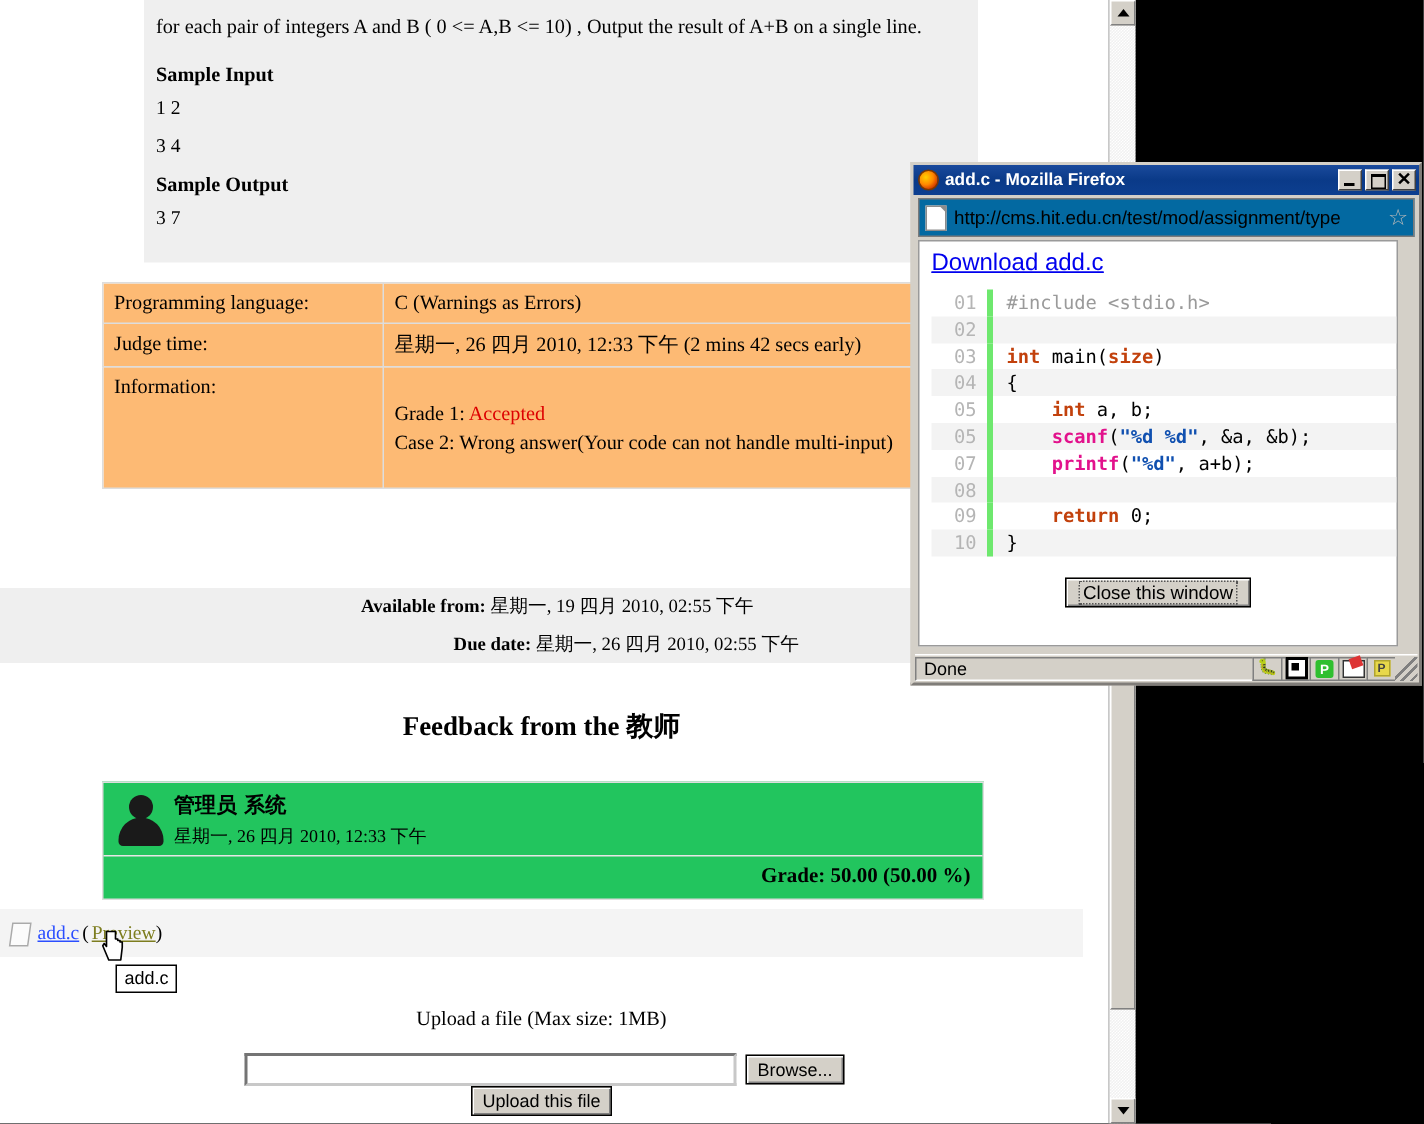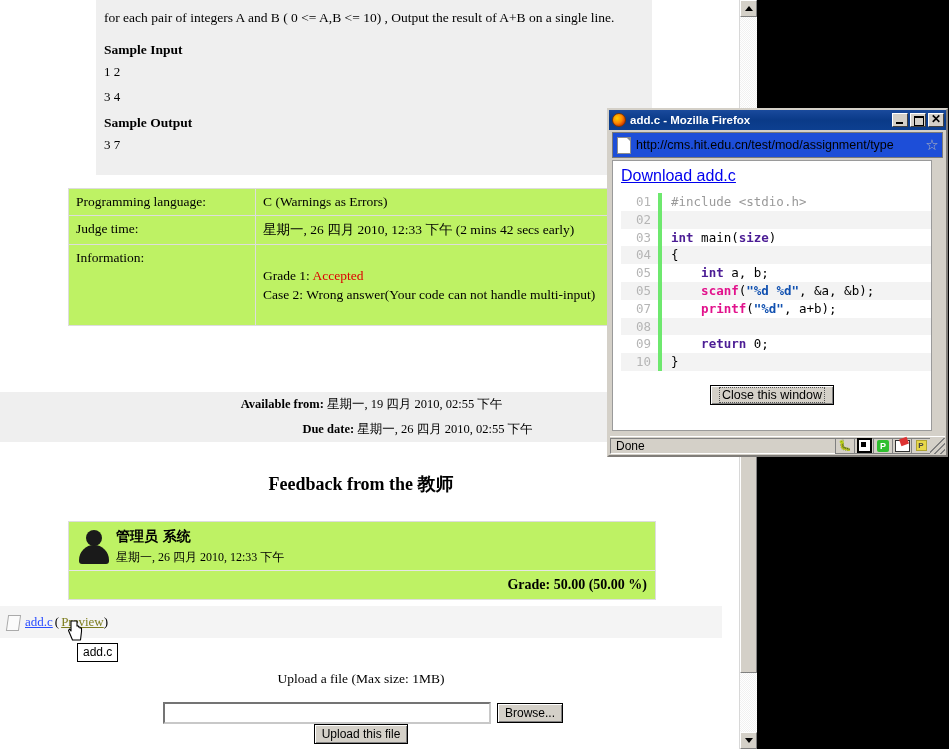--- a/index.html
+++ b/index.html
@@ -36,21 +36,21 @@
   .info-table {
     position: absolute; left: 68px; top: 188px;
     width: 600px;
     border-collapse: collapse;
     font-size: 13.5px;
   }
   .info-table td {
     border: 1px solid #dddddd;
     padding: 5px 7px;
     vertical-align: top;
-    background: #bef264;
+    background: #fdba74;
     margin-top: 35px;
   }
   .info-table td.lbl { width: 172px; }
   .info-table td.val { }
   .info-table tr.info-row td { height: 70px; }
   .case-block { margin-top: 18px; }
   .case-block div { margin-bottom: 3px; }
   .accepted { color: #dd0000; }
 
   
@@ -69,21 +69,21 @@
     position: absolute; left: 0; top: 472px;
     width: 722px;
     text-align: center;
     font-size: 18px;
     font-weight: bold;
   }
   .feedback-box {
     position: absolute; left: 68px; top: 521px;
     width: 586px;
     border: 1px solid #dddddd;
-    background: #bef264;
+    background: #22c55e;
   }
   .fb-top { display: flex; align-items: flex-start; padding: 6px 8px 4px 8px; }
   .avatar { width: 35px; height: 38px; flex: 0 0 35px; position: relative; }
   .avatar .head {
     position: absolute; left: 9px; top: 2px; width: 16px; height: 16px;
     background: #1a1a1a; border-radius: 50%;
   }
   .avatar .body {
     position: absolute; left: 2px; top: 17px; width: 30px; height: 19px;
     background: #1a1a1a; border-radius: 15px 15px 3px 3px;
@@ -237,21 +237,21 @@
   .ff-btn i { position: absolute; display: block; background: #000; }
   .ff-btn.min i { left: 3px; bottom: 2px; width: 7px; height: 2px; }
   .ff-btn.max i { left: 3px; top: 2px; width: 8px; height: 7px; background: transparent; border: 1px solid #000; border-top-width: 2px; }
   .ff-btn.close span {
     position: absolute; left: 0; top: -2px; width: 14px;
     text-align: center; font-size: 12px; font-family: "Liberation Sans", sans-serif;
   }
   .ff-urlbar {
     margin: 2px 3px 0 3px;
     height: 24px;
-    background: #1d4ed8;
+    background: #0369a1;
     border: 1px solid #7a7a7a;
     display: flex; align-items: center;
   }
   .url-doc-ico {
     width: 16px; height: 17px; margin: 0 4px 0 3px; flex: 0 0 16px; position: relative;
   }
   .url-doc-ico .s {
     position: absolute; left: 1px; top: 0; width: 12px; height: 15px;
     border: 1px solid #8c8c8c; background: #fff;
   }
@@ -289,21 +289,21 @@
   }
   .code-line { display: flex; height: 17.8px; }
   .code-line.alt { background: #f3f3f3; }
   .ln {
     width: 30px; flex: 0 0 30px; text-align: right;
     color: #b5b5b5; padding-right: 7px;
   }
   .gutter { width: 4px; flex: 0 0 4px; background: #6ee86e; margin-right: 9px; }
   .code-txt { white-space: pre; color: #000000; }
   .c-pre { color: #9a9a9a; }
-  .c-kw { color: #4c1d95; font-weight: bold; }
+  .c-kw { color: #c2410c; font-weight: bold; }
   .c-fn { color: #e2128c; font-weight: bold; }
   .c-str { color: #1050b0; font-weight: bold; }
 
   .close-win-wrap { text-align: center; margin-top: 14px; }
   .close-win-btn {
     font-family: "Liberation Sans", sans-serif;
     font-size: 12.5px;
     background: #d4d0c8;
     border: 1px solid #000;
     box-shadow: inset 1px 1px 0 #fff, inset -1px -1px 0 #808080;

